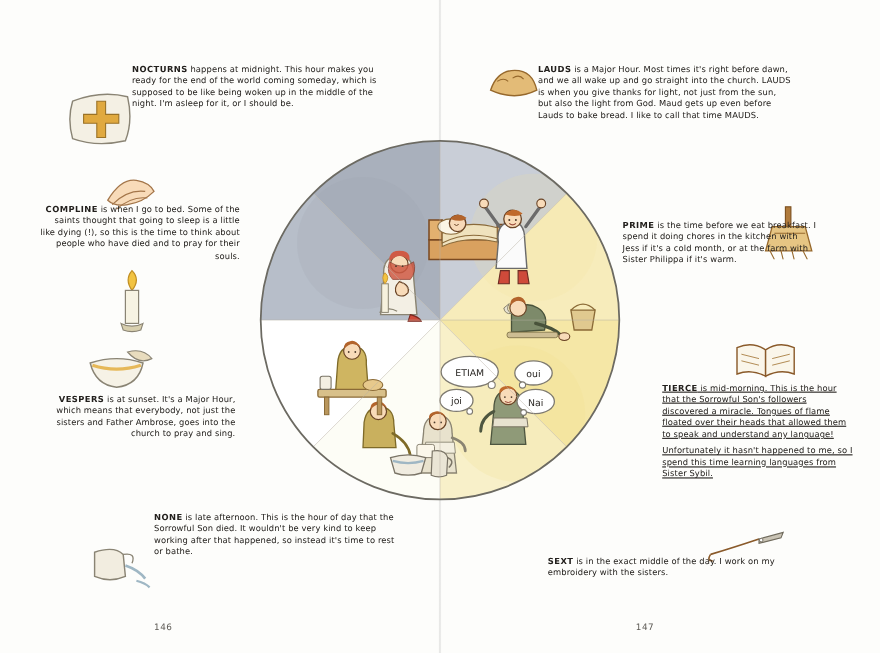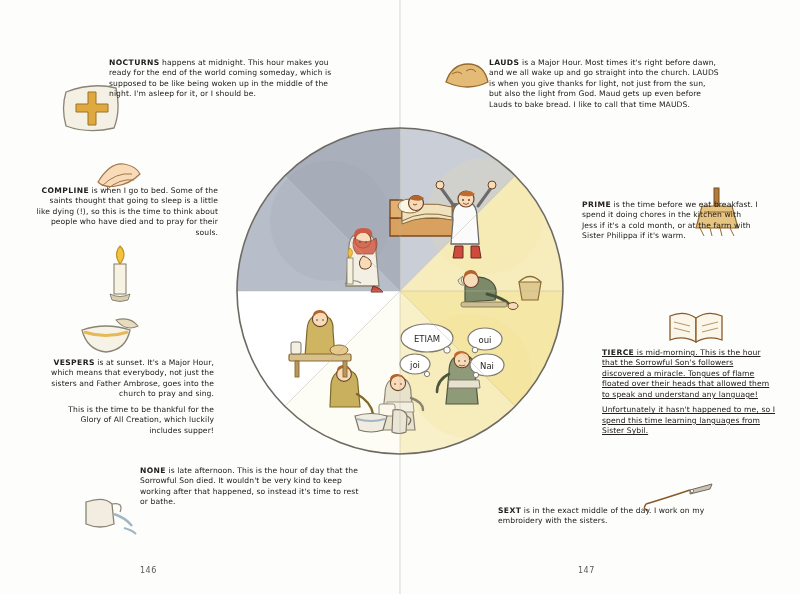--- a/index.html
+++ b/index.html
@@ -46,24 +46,24 @@
     font-size: 7.6px;
     line-height: 1.38;
     color: #23201d;
     letter-spacing: 0.1px;
   }
   .caption b {
     font-weight: 700;
     letter-spacing: 0.4px;
   }
 
-  #cap-nocturns { left: 109px;  top: 58px;  width: 225px; text-align: left; }
+  #cap-nocturns { left: 120px;  top: 58px;  width: 225px; text-align: left; }
   #cap-lauds    { left: 489px;  top: 58px;  width: 232px; text-align: left; }
   #cap-compline { left: 34px;   top: 186px; width: 184px; text-align: right; }
-  #cap-prime    { left: 582px;  top: 200px; width: 176px; text-align: left; }
+  #cap-prime    { left: 566px;  top: 200px; width: 176px; text-align: left; }
   #cap-vespers  { left: 50px;   top: 358px; width: 164px; text-align: right; }
   #cap-tierce   { left: 602px;  top: 348px; width: 176px; text-align: left; text-decoration: underline; }
   #cap-none     { left: 140px;  top: 466px; width: 222px; text-align: left; }
   #cap-sext     { left: 498px;  top: 506px; width: 230px; text-align: left; }
 
   
   .spot { position: absolute; }
 
   
   .folio {
@@ -324,21 +324,20 @@
   <div class="caption" id="cap-compline">
     <b>COMPLINE</b><span> is when I go to bed. Some of the saints thought that going to sleep is a little like dying (!), so this is the time to think about people who have died and to pray for their souls.</span>
   </div>
 
   <div class="caption" id="cap-prime">
     <b>PRIME</b><span> is the time before we eat breakfast. I spend it doing chores in the kitchen with Jess if it's a cold month, or at the farm with Sister Philippa if it's warm.</span>
   </div>
 
   <div class="caption" id="cap-vespers">
     <b>VESPERS</b><span> is at sunset. It's a Major Hour, which means that everybody, not just the sisters and Father Ambrose, goes into the church to pray and sing.</span>
-    <div style="margin-top:5px;">This is the time to be thankful for the Glory of All Creation, which luckily includes supper!</div>
   </div>
 
   <div class="caption" id="cap-tierce">
     <b>TIERCE</b><span> is mid-morning. This is the hour that the Sorrowful Son's followers discovered a miracle. Tongues of flame floated over their heads that allowed them to speak and understand any language!</span>
     <div style="margin-top:5px;">Unfortunately it hasn't happened to me, so I spend this time learning languages from Sister Sybil.</div>
   </div>
 
   <div class="caption" id="cap-none">
     <b>NONE</b><span> is late afternoon. This is the hour of day that the Sorrowful Son died. It wouldn't be very kind to keep working after that happened, so instead it's time to rest or bathe.</span>
   </div>

